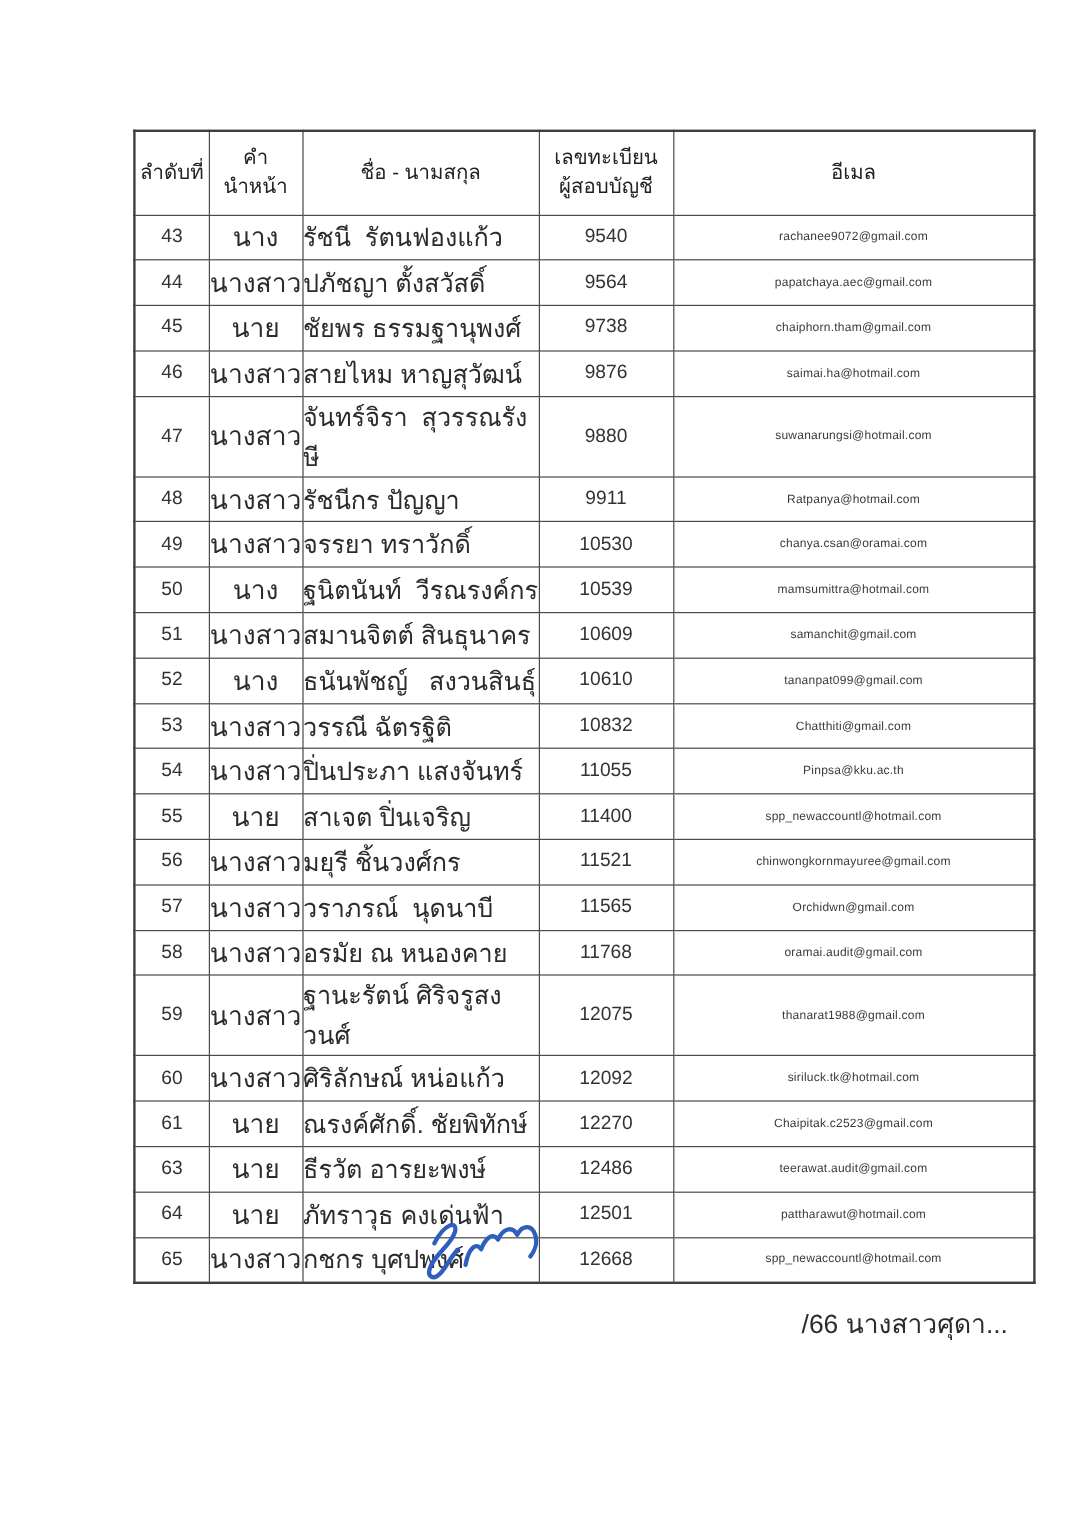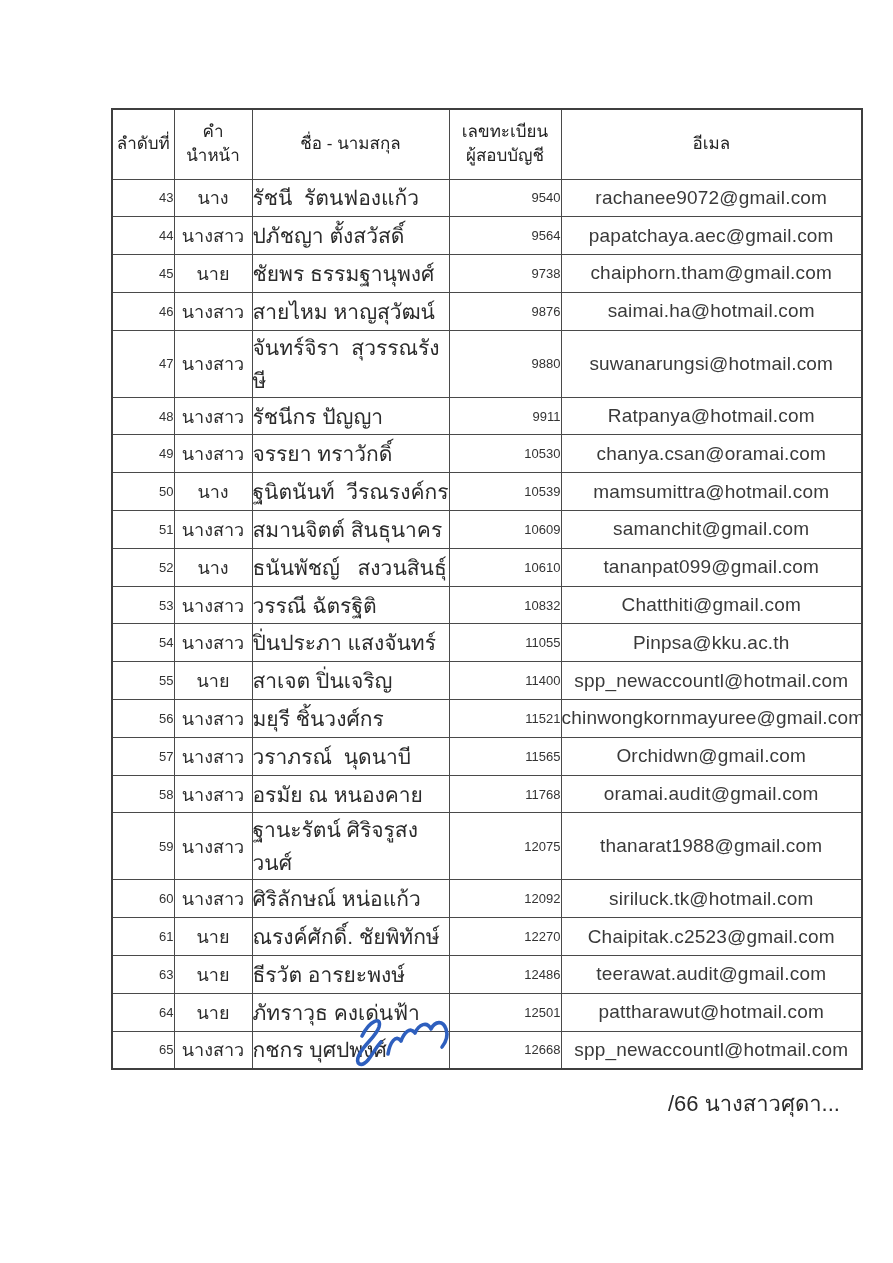--- a/index.html
+++ b/index.html
@@ -42,39 +42,39 @@
   .col-email { width: 301px; }
 
   th.hdr {
     text-align: center;
     font-size: 17px;
     font-weight: bold;
     color: #222;
     line-height: 1.45;
   }
   td.c-no, td.c-reg {
-    text-align: right;
-    font-size: 13px;
+    text-align: center;
+    font-size: 16px;
     color: #333;
   }
   td.c-pref {
     text-align: center;
-    font-size: 18px;
+    font-size: 22px;
     color: #2b2b2b;
   }
   td.c-name {
     text-align: left;
     padding-left: 9px;
     font-size: 21px;
     color: #2b2b2b;
     white-space: pre-wrap;
   }
   td.c-email {
     text-align: center;
-    font-size: 19px;
+    font-size: 10px;
     color: #3a3a3a;
     letter-spacing: 0.2px;
   }
   .footer-note {
     position: absolute;
     left: 668px;
     top: 1086px;
     font-size: 22px;
     color: #2b2b2b;
   }

